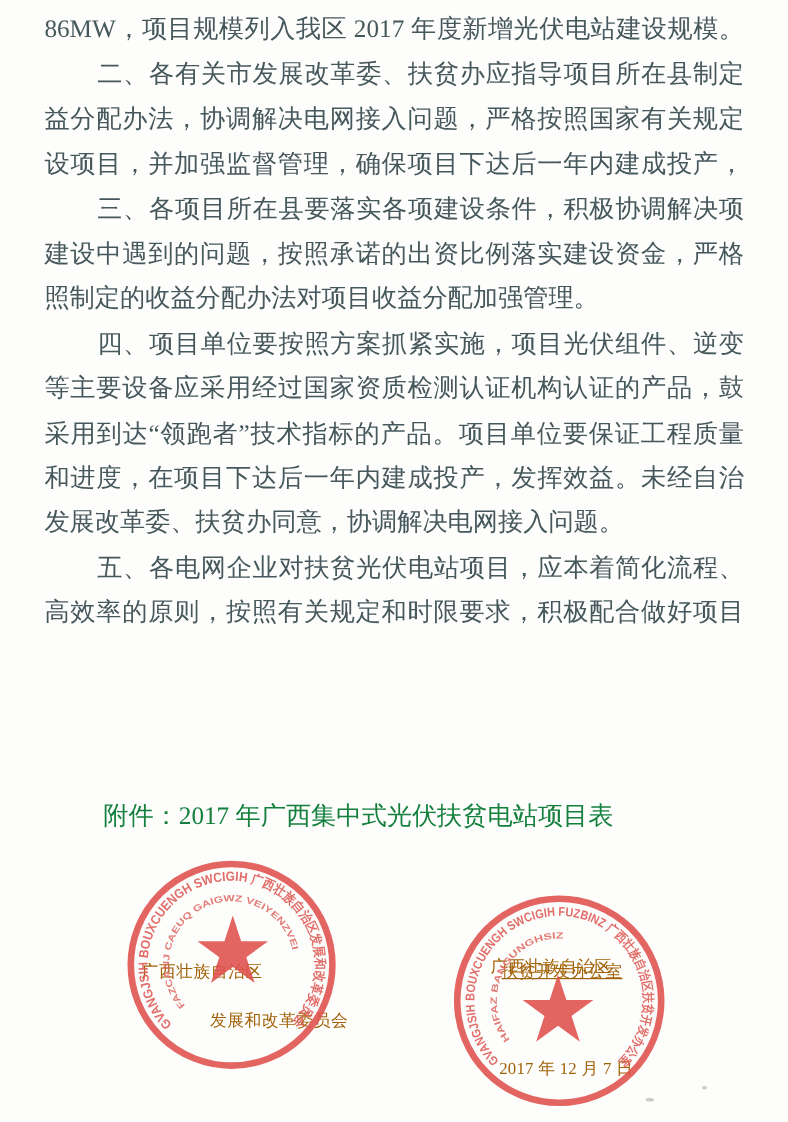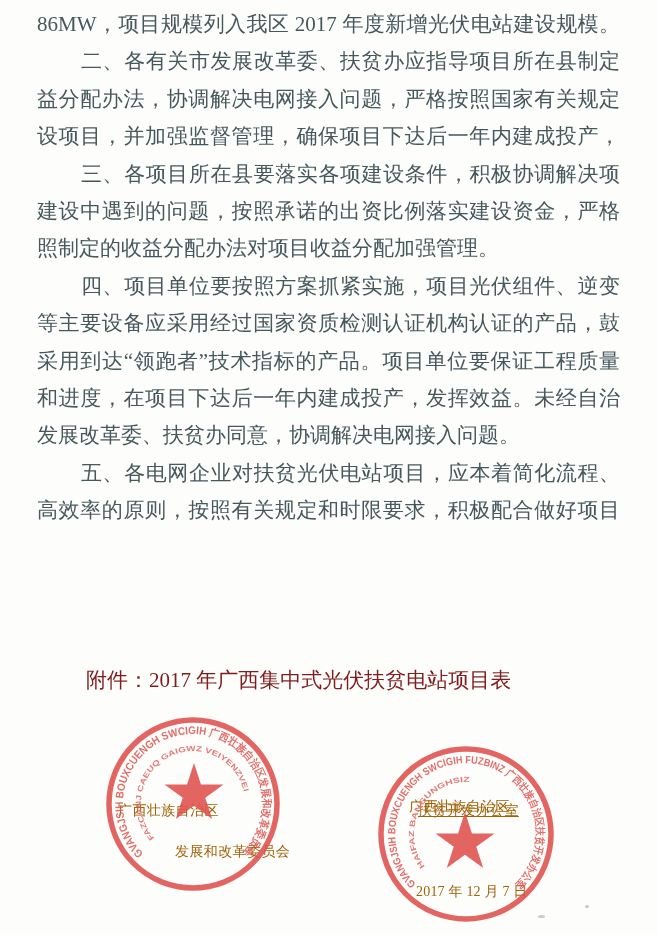--- a/index.html
+++ b/index.html
@@ -21,21 +21,21 @@
   .bline.just{
     white-space:normal;
     text-align:justify;
     text-align-last:justify;
     overflow:hidden;
   }
   .bline.ind{text-indent:44px;}
   .attachment{
     position:absolute;left:86px;top:664px;
     font-size:21px;line-height:33px;
-    color:#7f1d1d;white-space:nowrap;
+    color:#15803d;white-space:nowrap;
   }
   
   .sig{
     position:absolute;color:#a16207;font-size:14px;line-height:22px;
     white-space:nowrap;letter-spacing:0.4px;
   }
   .sig-l1{left:118px;top:800px;}
   .sig-l2{left:132px;top:841px;margin-left:43px;}
   .sig-r1{left:409px;top:796px;}
   .sig-r2{left:418px;top:800px;text-decoration:underline;}

